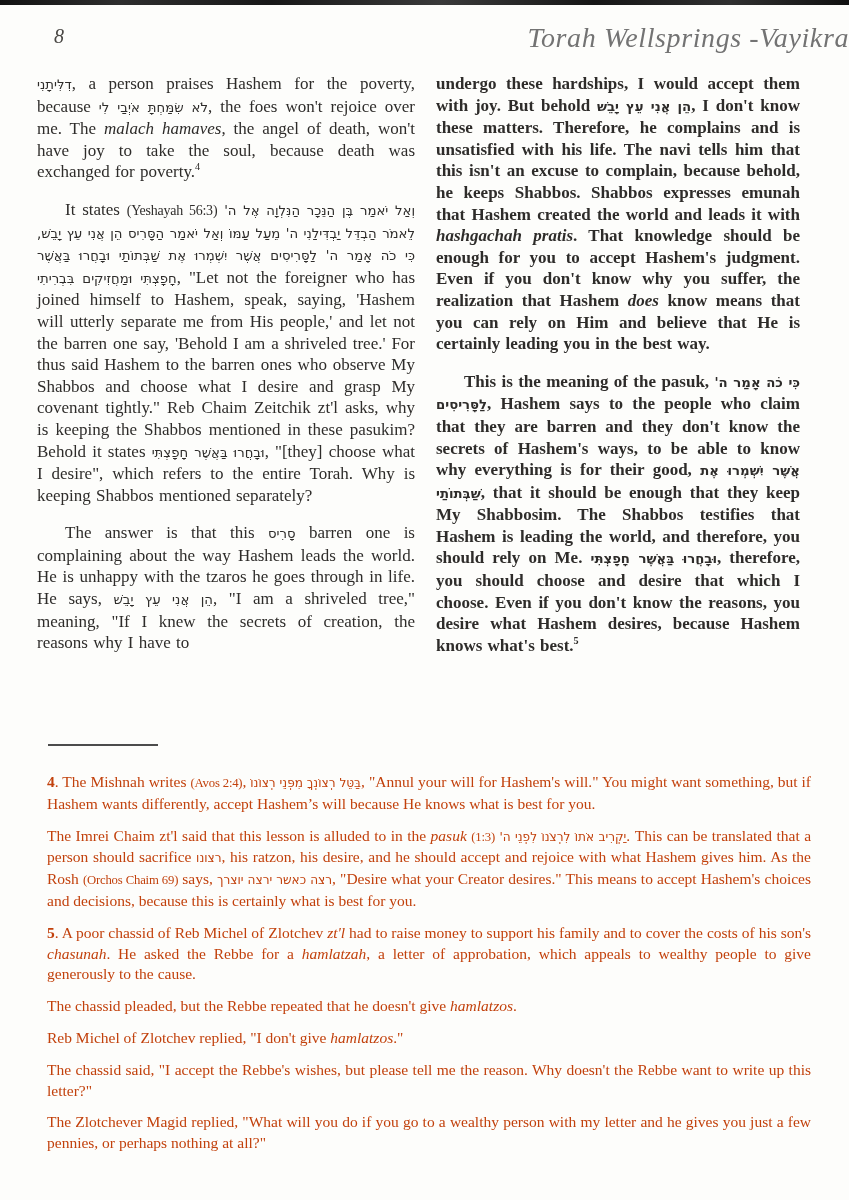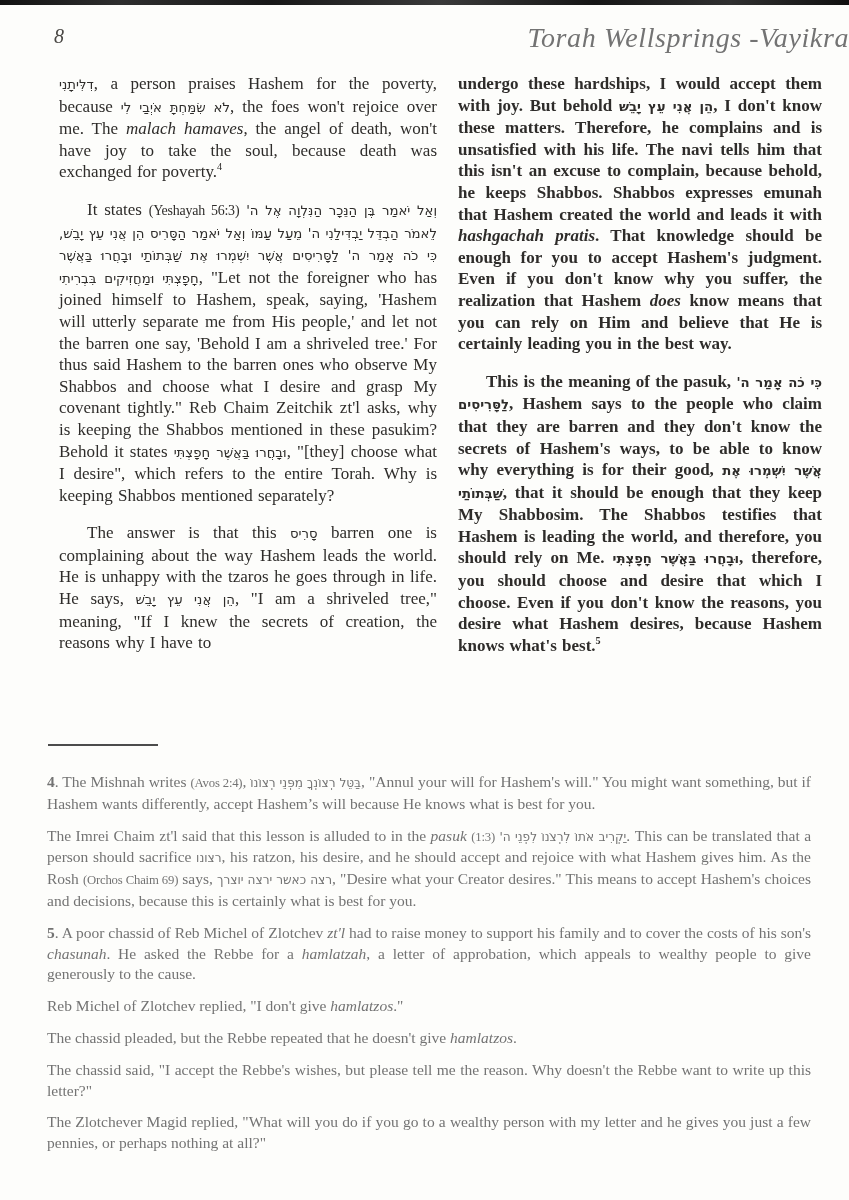--- a/index.html
+++ b/index.html
@@ -22,41 +22,41 @@
   .page-number {
     position: absolute; left: 54px; top: 3px;
     font-style: italic; font-size: 20px; color: #4a4845;
   }
   .page-title {
     position: absolute; left: 0; width: 100%; text-align: right;
     font-style: italic; font-size: 28px; color: #737373; letter-spacing: 0.6px;
   }
 
   .columns {
-    position: absolute; top: 73px; left: 59px; width: 763px;
+    position: absolute; top: 73px; left: 37px; width: 763px;
     display: flex; gap: 21px;
   }
   .col { text-align: justify; font-size: 17px; line-height: 21.6px; word-spacing: 1px; }
   .col-left  { width: 378px; }
   .col-right { width: 364px; font-weight: bold; }
 
   p.para { margin: 0 0 16px 0; }
   p.para.indent { text-indent: 28px; }
   p.para.gap-before { }
 
   .seg-i { font-style: italic; }
   .seg-h { font-family: "DejaVu Sans", sans-serif; font-size: 0.78em; unicode-bidi: isolate; }
   .seg-r { font-size: 0.82em; letter-spacing: -0.2px; }
   .seg-sup { vertical-align: super; font-size: 0.6em; line-height: 0; }
   .seg-b { font-weight: bold; }
 
   .footnotes {
     position: absolute; top: 736px; left: 47px; width: 764px;
     font-size: 15.5px; line-height: 20.8px; text-align: justify;
-    color: #737373;
+    color: #c2410c;
   }
   .fn-divider { width: 110px; height: 2px; background: #4c4c4c; margin: 8px 0 26px 1px; }
   .footnotes p.para { margin: 0 0 11px 0; }
 </style>
 </head>
 <body>
 
 <div class="page">
 
   <div class="topbar"></div>
@@ -77,20 +77,20 @@
         <p class="para indent gap-before"><span class="seg-n">This is the meaning of the pasuk, </span><span class="seg-h" dir="rtl">כִּי כֹה אָמַר ה' לַסָּרִיסִים</span><span class="seg-n">, Hashem says to the people who claim that they are barren and they don't know the secrets of Hashem's ways, to be able to know why everything is for their good, </span><span class="seg-h" dir="rtl">אֲשֶׁר יִשְׁמְרוּ אֶת שַׁבְּתוֹתַי</span><span class="seg-n">, that it should be enough that they keep My Shabbosim. The Shabbos testifies that Hashem is leading the world, and therefore, you should rely on Me. </span><span class="seg-h" dir="rtl">וּבָחֲרוּ בַּאֲשֶׁר חָפָצְתִּי</span><span class="seg-n">, therefore, you should choose and desire that which I choose. Even if you don't know the reasons, you desire what Hashem desires, because Hashem knows what's best.</span><span class="seg-sup">5</span></p>
       </div>
   </main>
 
   <section class="footnotes">
     <div class="fn-divider"></div>
     <div>
         <p class="para"><span class="seg-b">4</span><span class="seg-n">. The Mishnah writes </span><span class="seg-r">(Avos 2:4)</span><span class="seg-n">, </span><span class="seg-h" dir="rtl">בַּטֵּל רְצוֹנְךָ מִפְּנֵי רְצוֹנוֹ</span><span class="seg-n">, "Annul your will for Hashem's will." You might want something, but if Hashem wants differently, accept Hashem’s will because He knows what is best for you.</span></p>
         <p class="para"><span class="seg-n">The Imrei Chaim zt'l said that this lesson is alluded to in the </span><span class="seg-i">pasuk</span><span class="seg-n"> </span><span class="seg-r">(1:3)</span><span class="seg-n"> </span><span class="seg-h" dir="rtl">יַקְרִיב אֹתוֹ לִרְצֹנוֹ לִפְנֵי ה'</span><span class="seg-n">. This can be translated that a person should sacrifice </span><span class="seg-h" dir="rtl">רצונו</span><span class="seg-n">, his ratzon, his desire, and he should accept and rejoice with what Hashem gives him. As the Rosh </span><span class="seg-r">(Orchos Chaim 69)</span><span class="seg-n"> says, </span><span class="seg-h" dir="rtl">רצה כאשר ירצה יוצרך</span><span class="seg-n">, "Desire what your Creator desires." This means to accept Hashem's choices and decisions, because this is certainly what is best for you.</span></p>
         <p class="para"><span class="seg-b">5</span><span class="seg-n">. A poor chassid of Reb Michel of Zlotchev </span><span class="seg-i">zt'l</span><span class="seg-n"> had to raise money to support his family and to cover the costs of his son's </span><span class="seg-i">chasunah</span><span class="seg-n">. He asked the Rebbe for a </span><span class="seg-i">hamlatzah</span><span class="seg-n">, a letter of approbation, which appeals to wealthy people to give generously to the cause.</span></p>
+        <p class="para"><span class="seg-n">The chassid pleaded, but the Rebbe repeated that he doesn't give </span><span class="seg-i">hamlatzos</span><span class="seg-n">.</span></p>
         <p class="para"><span class="seg-n">Reb Michel of Zlotchev replied, "I don't give </span><span class="seg-i">hamlatzos</span><span class="seg-n">."</span></p>
-        <p class="para"><span class="seg-n">The chassid pleaded, but the Rebbe repeated that he doesn't give </span><span class="seg-i">hamlatzos</span><span class="seg-n">.</span></p>
         <p class="para"><span class="seg-n">The chassid said, "I accept the Rebbe's wishes, but please tell me the reason. Why doesn't the Rebbe want to write up this letter?"</span></p>
         <p class="para"><span class="seg-n">The Zlotchever Magid replied, "What will you do if you go to a wealthy person with my letter and he gives you just a few pennies, or perhaps nothing at all?"</span></p>
       </div>
   </section>
 
 </div>
 
 </body></html>

